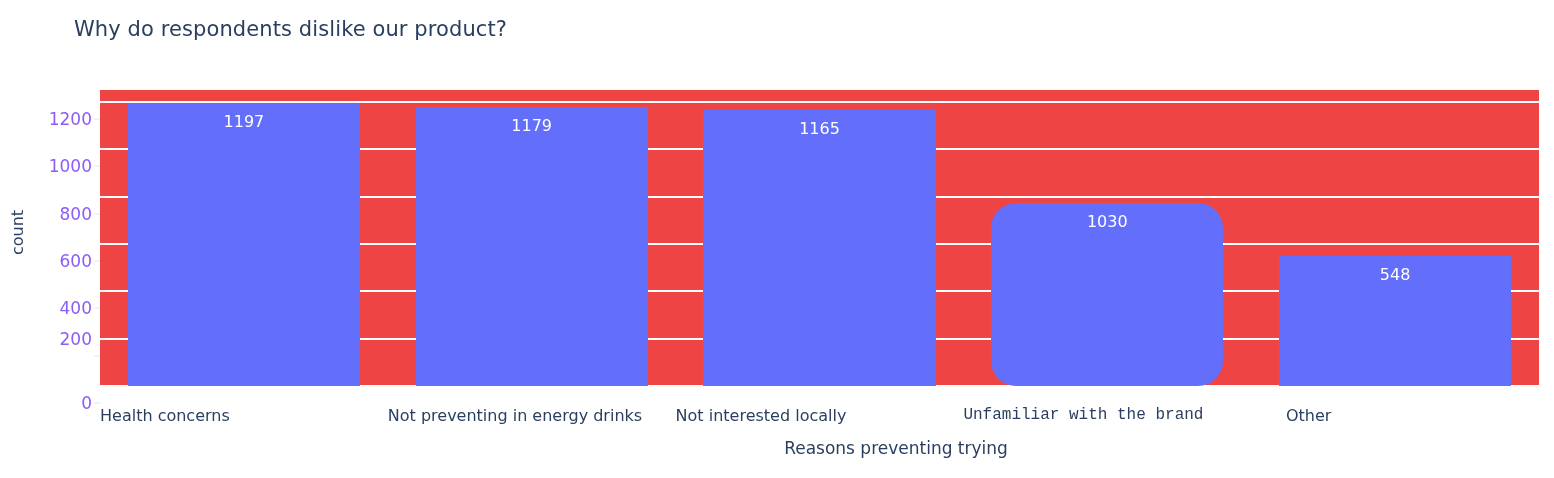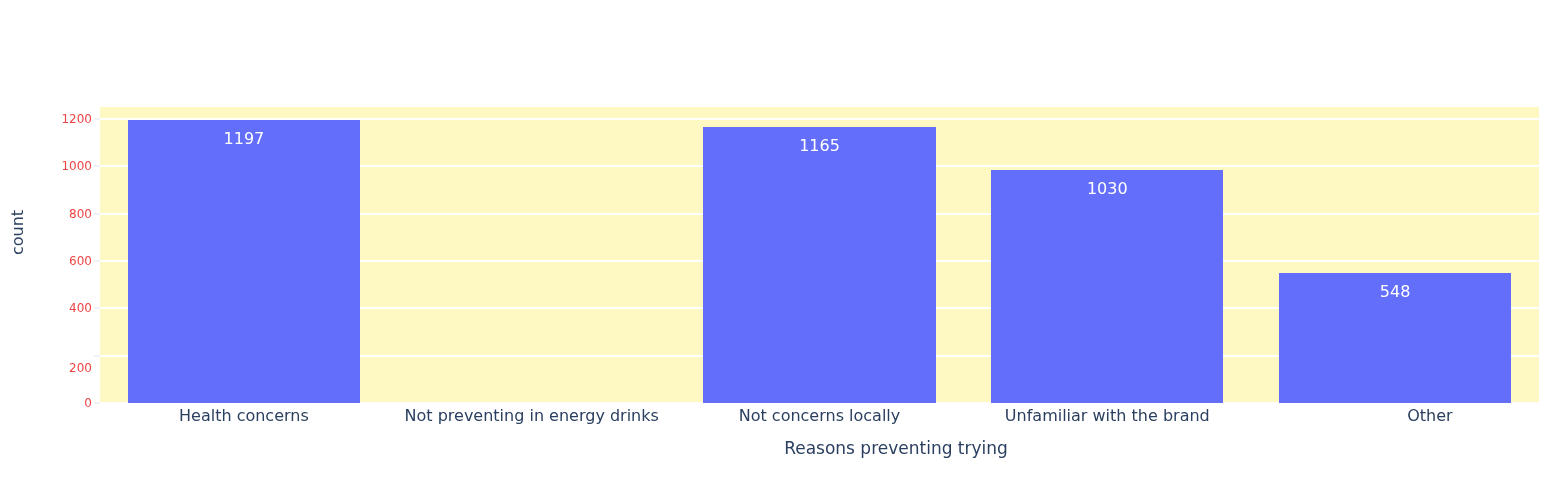--- a/index.html
+++ b/index.html
@@ -30,24 +30,24 @@
     font-size: 21px;
     color: #2a3f5f;
     white-space: nowrap;
     letter-spacing: 0.1px;
   }
 
   
   .plot-area {
     position: absolute;
     left: 100px;
-    top: 107px;
+    top: 90px;
     width: 1439px;
     height: 296px;
-    background: #fef9c3;
+    background: #ef4444;
   }
 
   .gridline {
     position: absolute;
     left: 0;
     width: 100%;
     height: 2px;
     background: #ffffff;
   }
 
@@ -73,22 +73,22 @@
     font-size: 16px;
     color: #ffffff;
     pointer-events: none;
   }
 
   
   .y-tick-label {
     position: absolute;
     right: 1462px;     
     text-align: right;
-    font-size: 12px;
-    color: #ef4444;
+    font-size: 17px;
+    color: #8b5cf6;
     white-space: nowrap;
     transform: translateY(-50%);
   }
 
   .y-tick-mark {
     position: absolute;
     width: 6px;
     height: 2px;
     background: #eff2f7;
     left: 94px;
@@ -102,21 +102,20 @@
     color: #2a3f5f;
     transform: rotate(-90deg);
     transform-origin: left top;
     white-space: nowrap;
   }
 
   
   .x-tick-label {
     position: absolute;
     top: 406px;
-    text-align: center;
     font-size: 16px;
     color: #2a3f5f;
     white-space: nowrap;
   }
 
   .x-axis-title {
     position: absolute;
     top: 438px;
     left: 0;
     width: 1554px;
@@ -124,27 +123,28 @@
     font-size: 17px;
     color: #2a3f5f;
   }
   .x-axis-title span { position: relative; left: 119px; }
 </style>
 </head>
 <body>
 
 <div id="chart-root">
 
+  <div class="chart-title">Why do respondents dislike our product?</div>
 
   <div class="y-axis-title">count</div>
 
   <div id="y-ticks">
       <div class="y-tick-label" style="top: 403px;">0</div>
       <div class="y-tick-mark" style="top: 402px;"></div>
-      <div class="y-tick-label" style="top: 368px;">200</div>
+      <div class="y-tick-label" style="top: 339px;">200</div>
       <div class="y-tick-mark" style="top: 354.667px;"></div>
       <div class="y-tick-label" style="top: 308.333px;">400</div>
       <div class="y-tick-mark" style="top: 307.333px;"></div>
       <div class="y-tick-label" style="top: 261px; margin-left: 20px;">600</div>
       <div class="y-tick-mark" style="top: 260px;"></div>
       <div class="y-tick-label" style="top: 213.667px; text-align: center;">800</div>
       <div class="y-tick-mark" style="top: 212.667px;"></div>
       <div class="y-tick-label" style="top: 166.333px;">1000</div>
       <div class="y-tick-mark" style="top: 165.333px;"></div>
       <div class="y-tick-label" style="top: 119px;">1200</div>
@@ -158,37 +158,40 @@
         <div class="gridline" style="top: 200.333px;"></div>
         <div class="gridline" style="top: 153px;"></div>
         <div class="gridline" style="top: 105.667px;"></div>
         <div class="gridline" style="top: 58.3333px;"></div>
         <div class="gridline" style="top: 11px;"></div>
       </div>
     <div class="bars-layer" id="bars-layer">
         <div class="bar" title="Health concerns: 1197" style="left: 27.7727px; width: 232.255px; height: 283.29px;">
           <div class="bar-label">1197</div>
         </div>
+        <div class="bar" title="Not interested in energy drinks: 1179" style="left: 315.573px; width: 232.255px; height: 279.03px;">
+          <div class="bar-label">1179</div>
+        </div>
         <div class="bar" title="Not available locally: 1165" style="left: 603.373px; width: 232.255px; height: 275.717px; margin-top: 8px;">
           <div class="bar-label">1165</div>
         </div>
-        <div class="bar" title="Unfamiliar with the brand: 1030" style="left: 891.173px; width: 232.255px; height: 233px;">
+        <div class="bar" title="Unfamiliar with the brand: 1030" style="left: 891.173px; width: 232.255px; height: 183px; border-radius: 25px;">
           <div class="bar-label">1030</div>
         </div>
         <div class="bar" title="Other: 548" style="left: 1178.97px; width: 232.255px; height: 129.693px;">
           <div class="bar-label">548</div>
         </div>
       </div>
   </div>
 
   <div id="x-ticks">
       <div class="x-tick-label" style="left: 100px; width: 287.8px;">Health concerns</div>
       <div class="x-tick-label" style="left: 387.8px; width: 287.8px;">Not preventing in energy drinks</div>
-      <div class="x-tick-label" style="left: 675.6px; width: 287.8px;">Not concerns locally</div>
-      <div class="x-tick-label" style="left: 963.4px; width: 287.8px;">Unfamiliar with the brand</div>
+      <div class="x-tick-label" style="left: 675.6px; width: 287.8px;">Not interested locally</div>
+      <div class="x-tick-label" style="left: 963.4px; width: 287.8px; font-family: Liberation Mono, monospace;">Unfamiliar with the brand</div>
       <div class="x-tick-label" style="left: 1286px; width: 287.8px;">Other</div>
     </div>
 
   <div class="x-axis-title">
     <span>Reasons preventing trying</span>
   </div>
 
 </div>
 
 </body></html>

